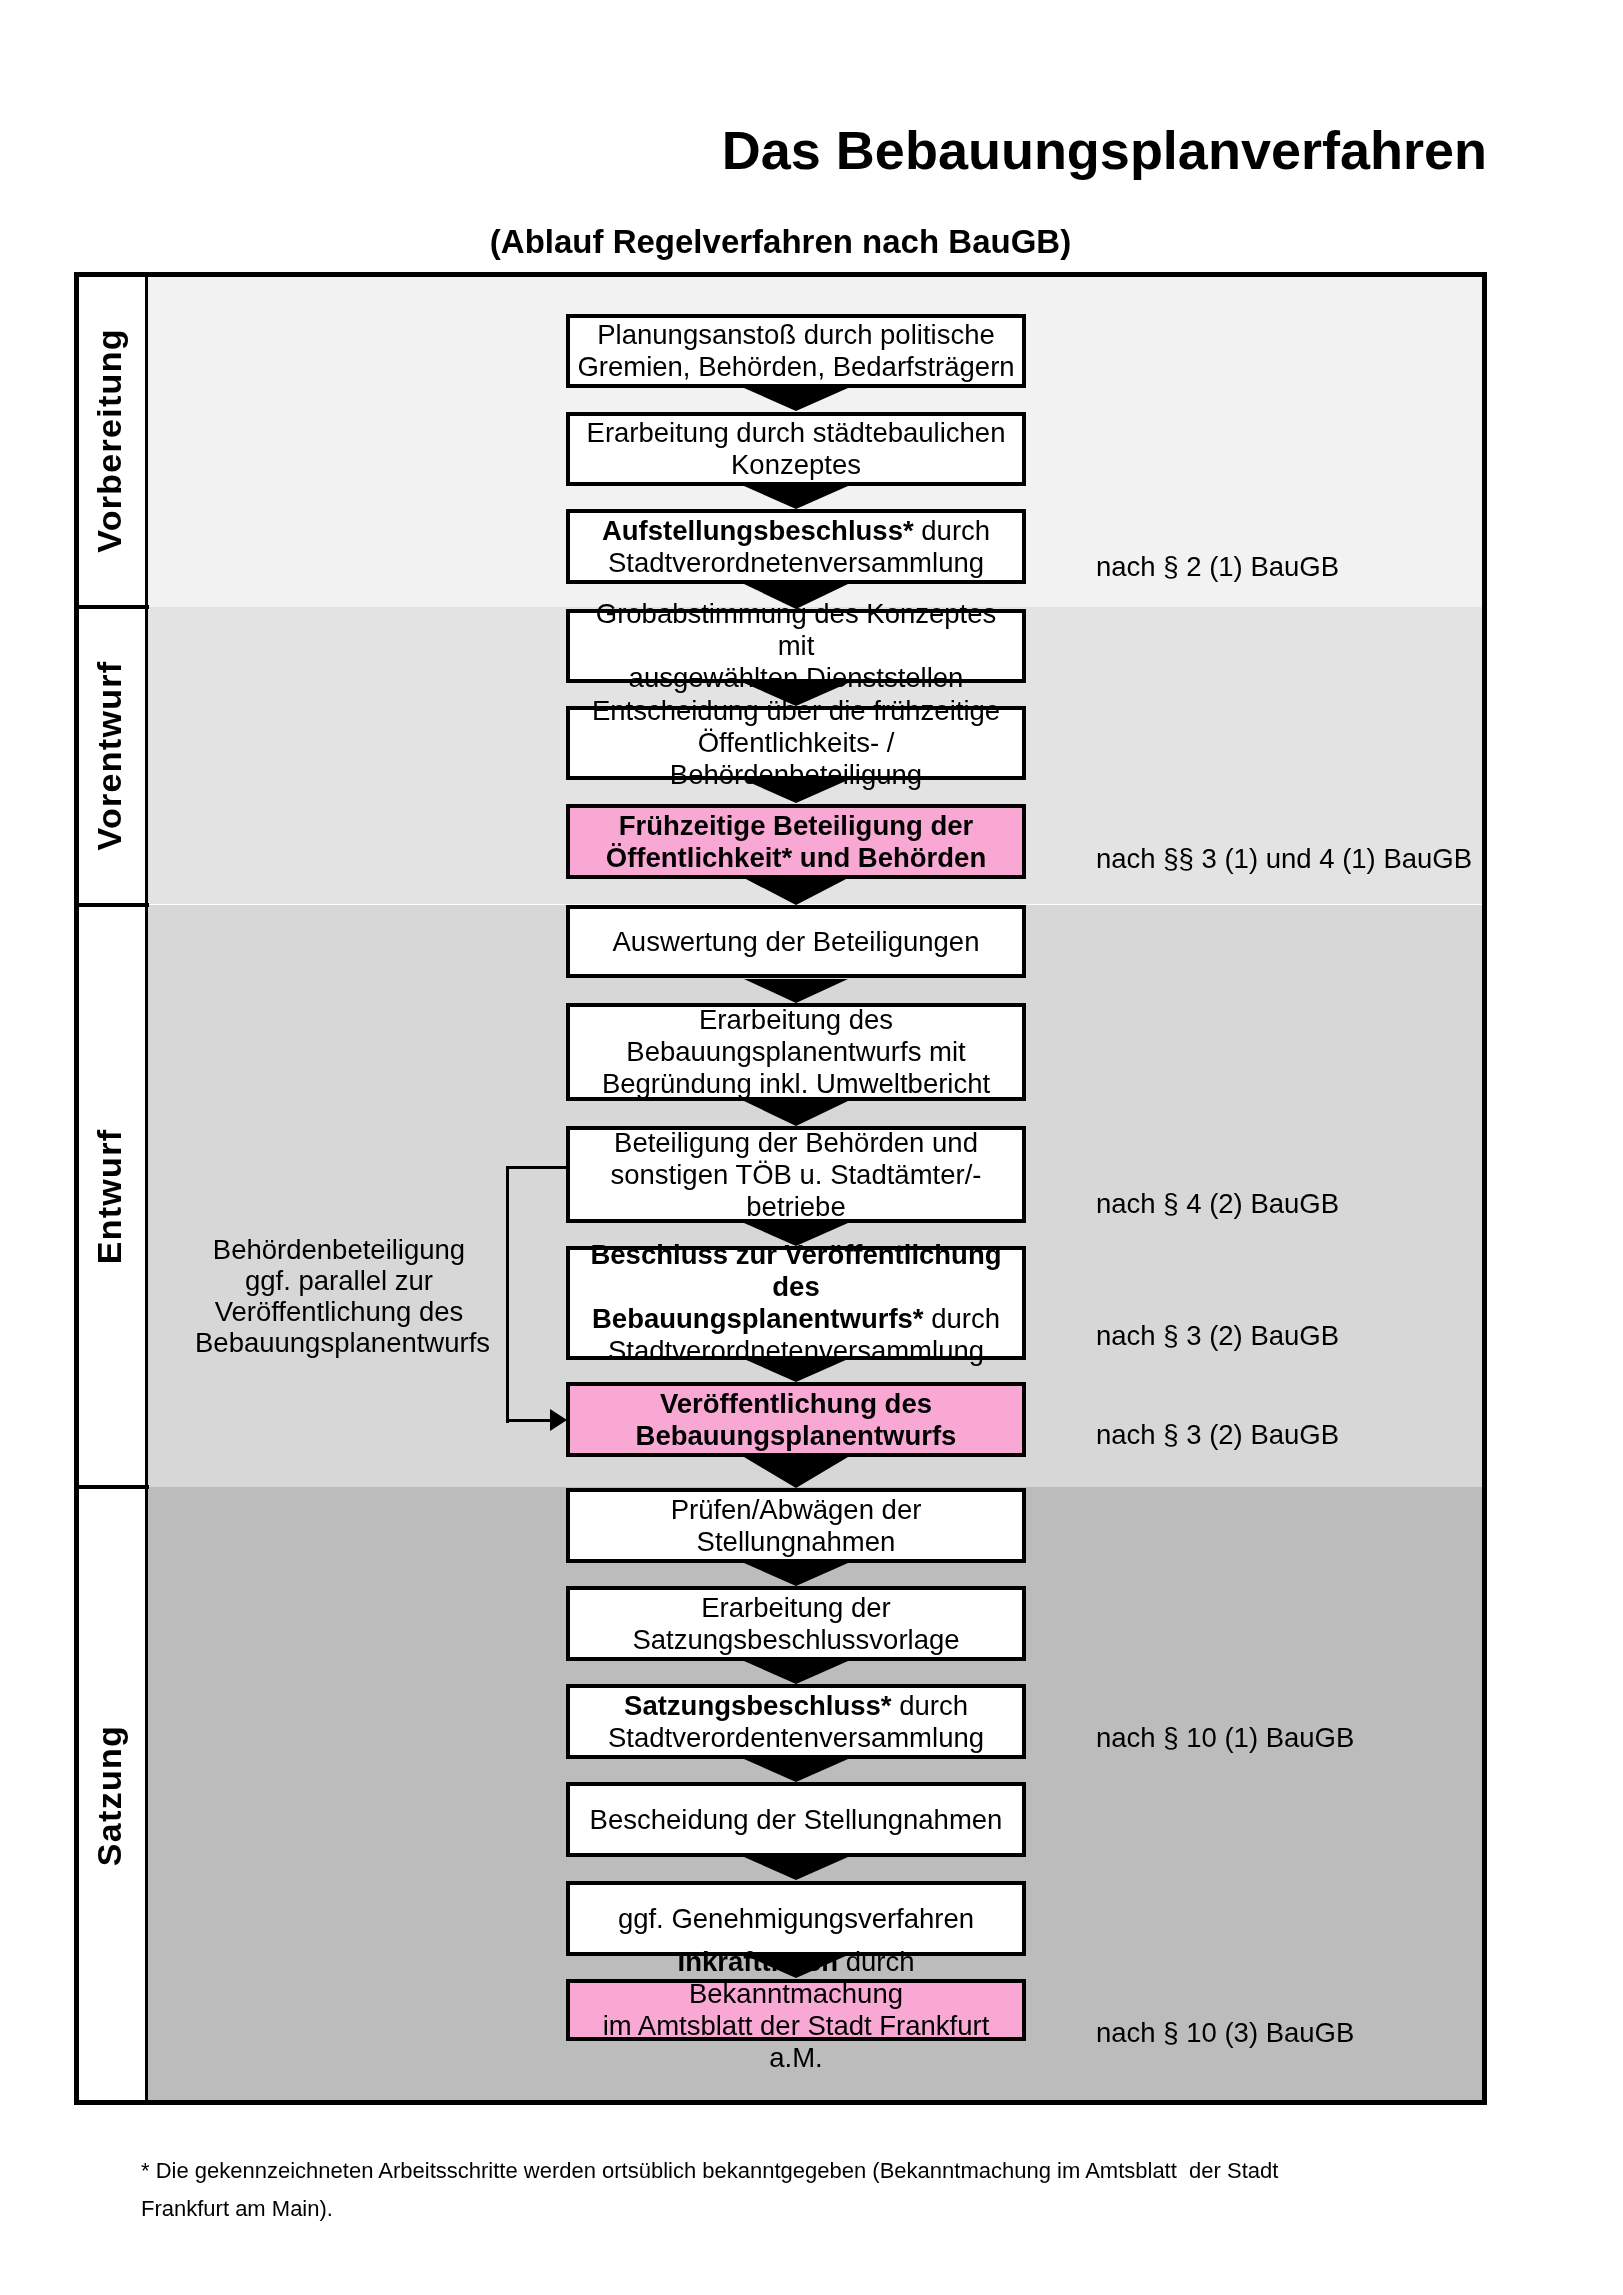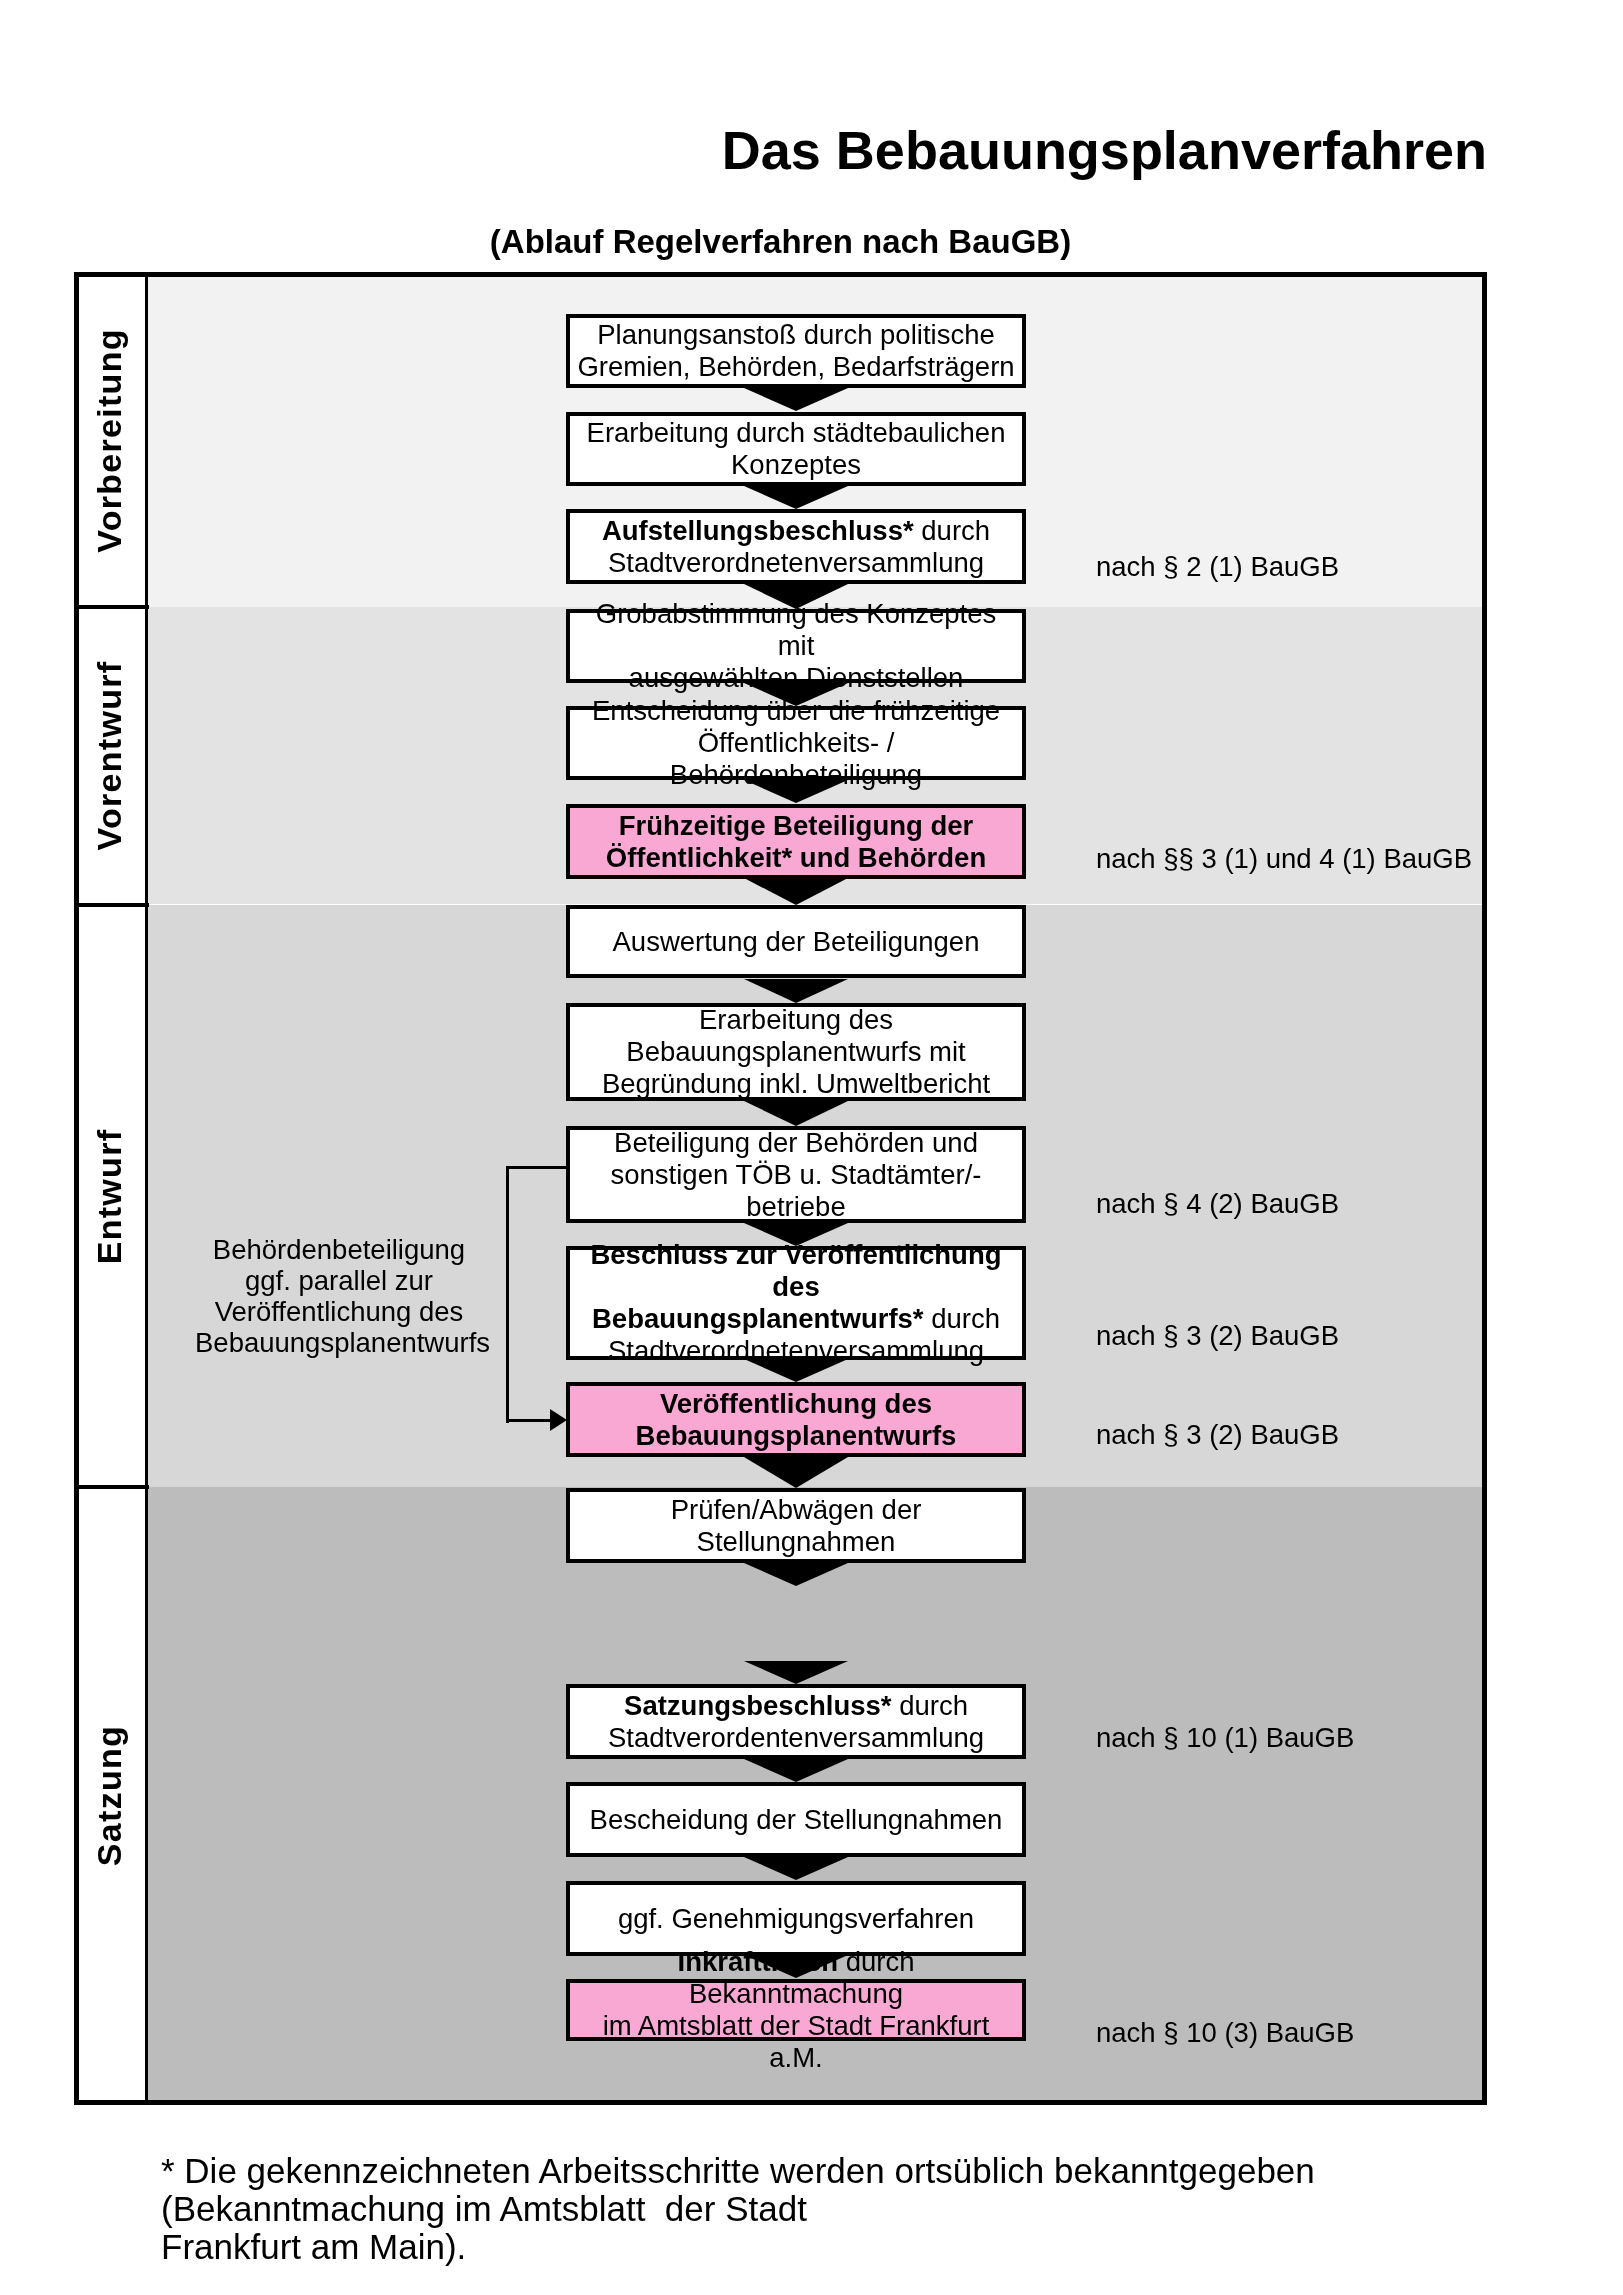--- a/index.html
+++ b/index.html
@@ -56,21 +56,21 @@
   .seg.h1{left:506px;top:1166px;width:60px;height:3.3px;}
   .seg.v1{left:506px;top:1166px;width:3.3px;height:257px;}
   .seg.h2{left:506px;top:1419px;width:46px;height:3.3px;}
   .arrhead{
     position:absolute;left:550px;top:1409px;width:0;height:0;z-index:4;
     border-top:11.8px solid transparent;border-bottom:11.8px solid transparent;
     border-left:17px solid #000;
   }
   .footnote{
     position:absolute;left:141px;top:2152px;width:1388px;z-index:4;
-    font-size:35px;line-height:38px;white-space:pre-wrap;margin-left:20px;
+    font-size:22px;line-height:38px;white-space:pre-wrap;
   }
 </style>
 </head>
 <body>
 
 <div class="page">
 
   <div class="title">Das Bebauungsplanverfahren</div>
   <div class="subtitle">(Ablauf Regelverfahren nach BauGB)</div>
 
@@ -116,20 +116,22 @@
 Bebauungsplanentwurfs mit
 Begründung inkl. Umweltbericht</span></div></div>
   <div class="fbox" style="top:1126px;height:97px"><div><span class="bd"></span><span>Beteiligung der Behörden und
 sonstigen TÖB u. Stadtämter/-betriebe</span></div></div>
   <div class="fbox" style="top:1246px;height:114px"><div><span class="bd">Beschluss zur Veröffentlichung des
 Bebauungsplanentwurfs*</span><span> durch
 Stadtverordnetenversammlung</span></div></div>
   <div class="fbox hl" style="top:1382px;height:75px"><div><span class="bd">Veröffentlichung des
 Bebauungsplanentwurfs</span><span></span></div></div>
   <div class="fbox" style="top:1488px;height:75px"><div><span class="bd"></span><span>Prüfen/Abwägen der Stellungnahmen</span></div></div>
+  <div class="fbox" style="top:1586px;height:75px"><div><span class="bd"></span><span>Erarbeitung der
+Satzungsbeschlussvorlage</span></div></div>
   <div class="fbox" style="top:1684px;height:75px"><div><span class="bd">Satzungsbeschluss*</span><span> durch
 Stadtverordentenversammlung</span></div></div>
   <div class="fbox" style="top:1782px;height:75px"><div><span class="bd"></span><span>Bescheidung der Stellungnahmen</span></div></div>
   <div class="fbox" style="top:1881px;height:75px"><div><span class="bd"></span><span>ggf. Genehmigungsverfahren</span></div></div>
   <div class="fbox hl" style="top:1979px;height:62px"><div><span class="bd">Inkrafttreten</span><span> durch Bekanntmachung
 im Amtsblatt der Stadt Frankfurt a.M.</span></div></div>
 
   <div class="arr" style="top:388px;border-top:23.6px solid #000"></div>
   <div class="arr" style="top:486px;border-top:23.6px solid #000"></div>
   <div class="arr" style="top:584px;border-top:25px solid #000"></div>

